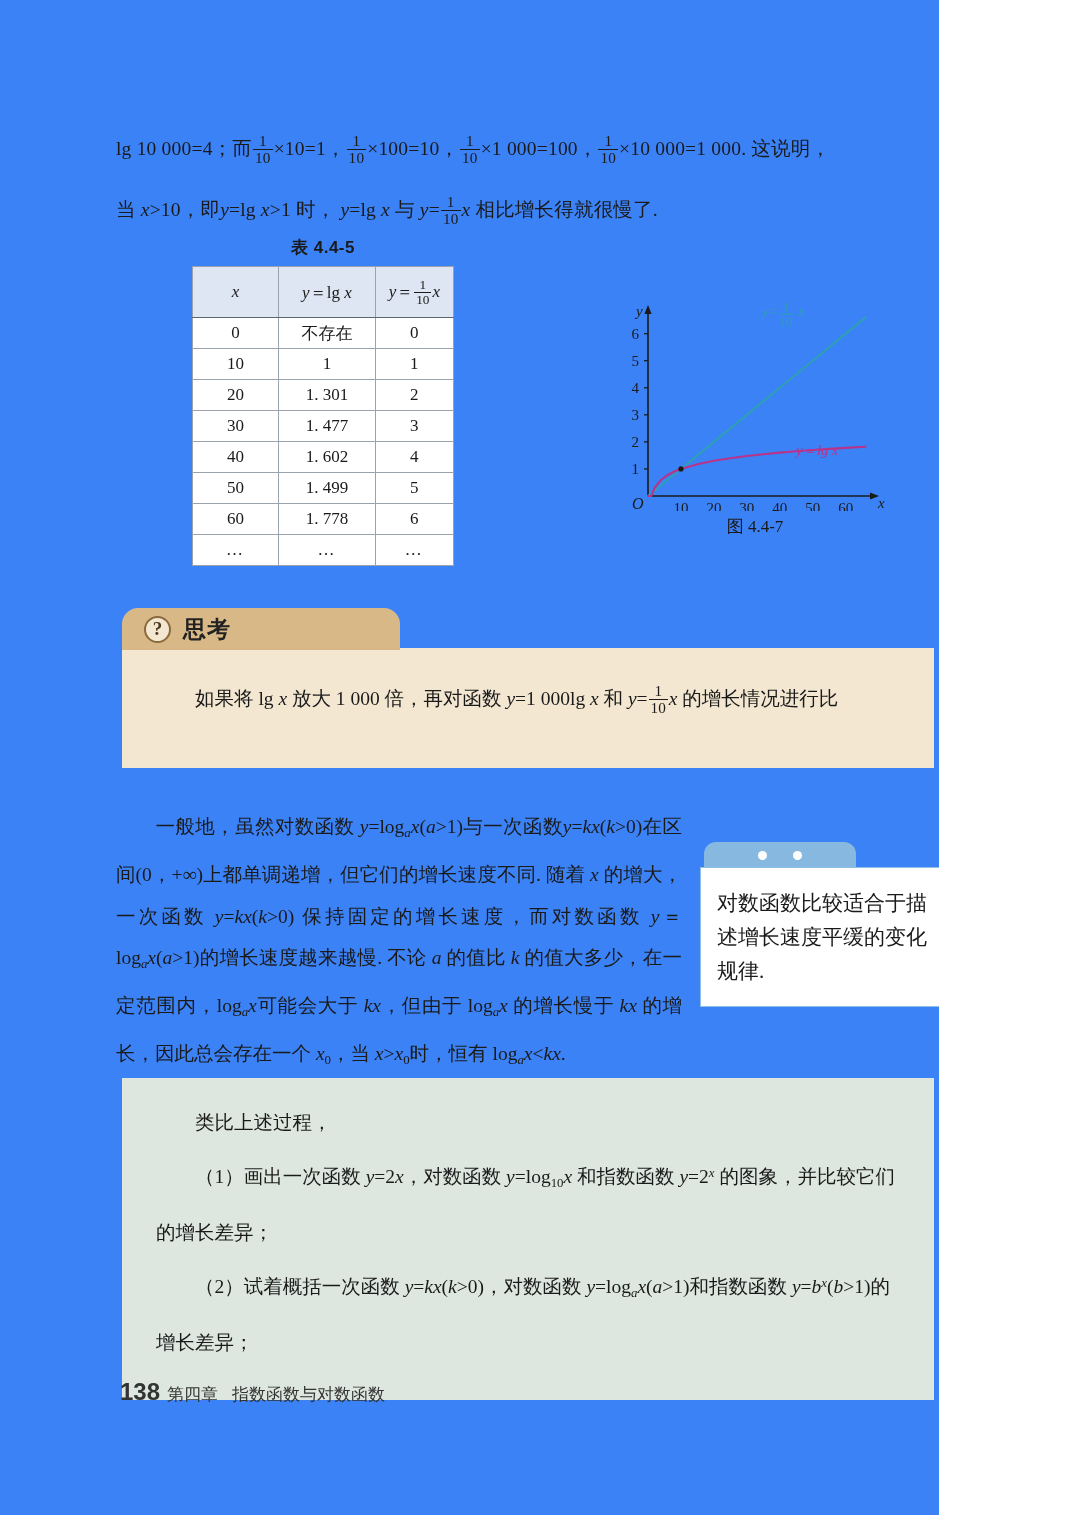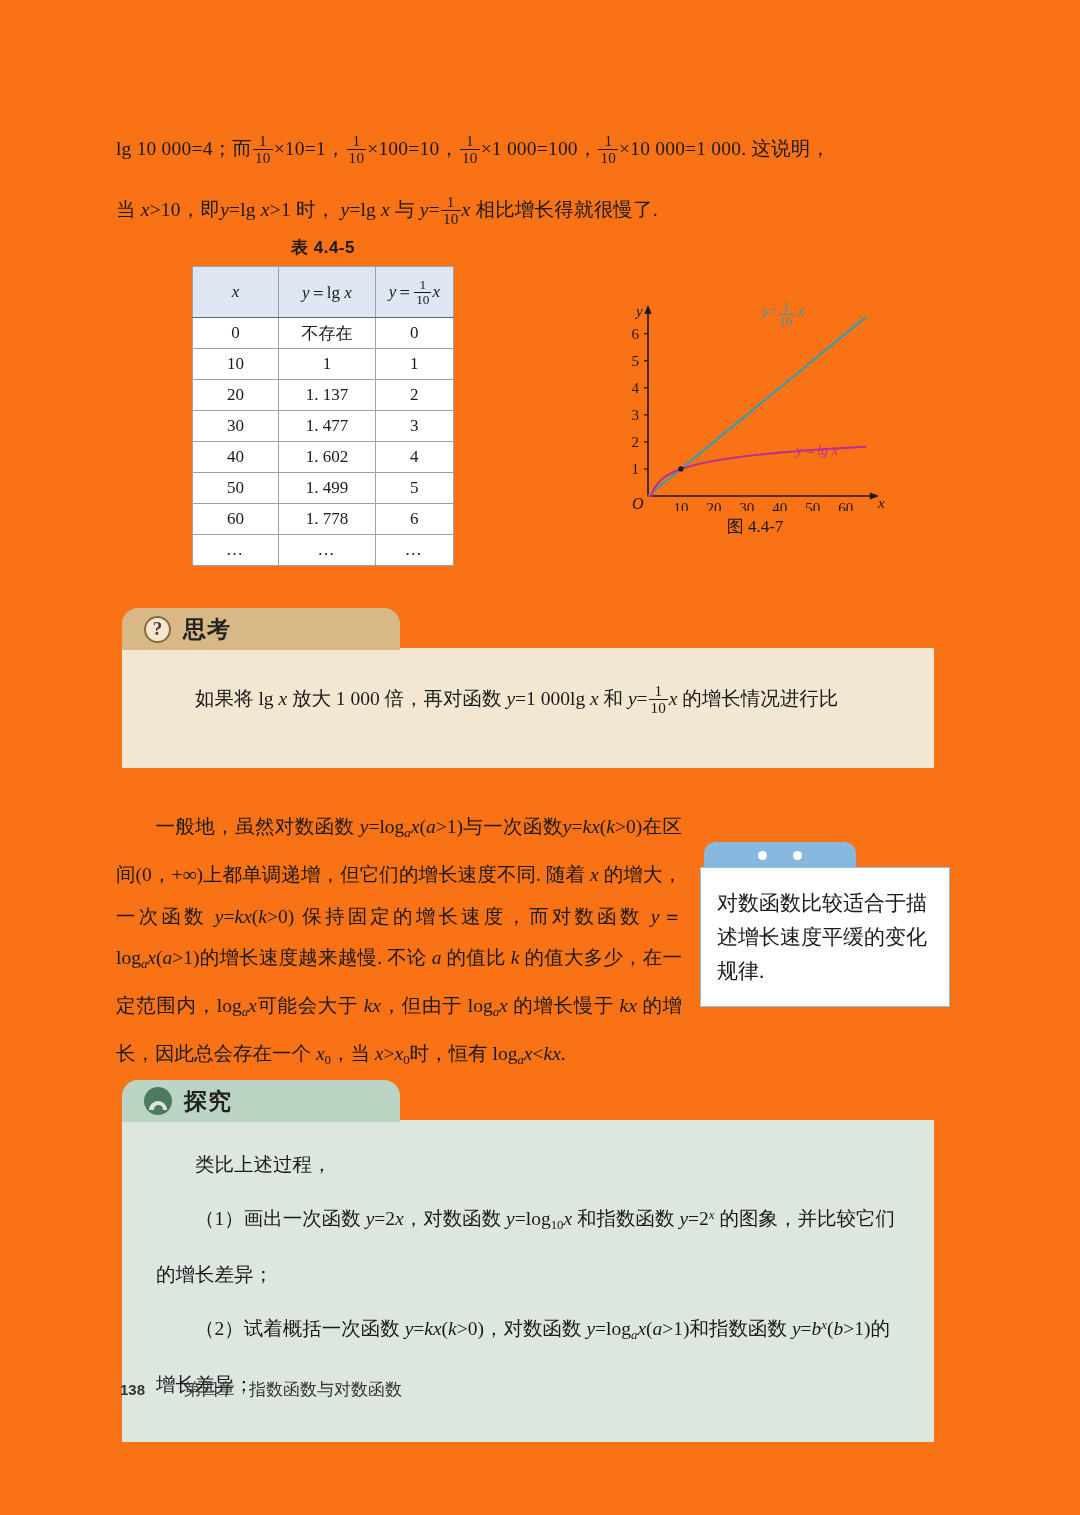--- a/index.html
+++ b/index.html
@@ -2,23 +2,23 @@
 <html><head>
 <meta charset="utf-8">
 <style>
   html, body {
     margin: 0;
     padding: 0;
     background: #ffffff;
   }
   .page {
     position: relative;
-    width: 1080px;
+    width: 939px;
     height: 1515px;
-    background: #f97316;
+    background: #3b82f6;
     font-family: "Liberation Serif", "DejaVu Serif", serif;
     color: #1a1a1a;
     overflow: hidden;
   }
 
   
   .mi { font-family: "Liberation Serif", serif; font-style: italic; }
   .frac {
     display: inline-block;
     vertical-align: -0.52em;
@@ -221,22 +221,22 @@
 
   
   .footer {
     position: absolute;
     left: 120px;
     top: 1378px;
     font-size: 17px;
     font-family: "Liberation Sans", "DejaVu Sans", sans-serif;
     color: #333;
   }
-  .footer .pageno { font-weight: bold; font-size: 15px; margin-right: 7px; }
-  .footer .chap { margin-right: 14px; margin-left: 32px; }
+  .footer .pageno { font-weight: bold; font-size: 24px; margin-right: 7px; }
+  .footer .chap { margin-right: 14px; }
 </style>
 </head>
 <body>
 
 <div class="page">
 
   <div class="intro">
     <div>
       <span>lg 10 000=4；而</span><span class="frac"><span class="num">1</span><span class="den">10</span></span><span>×10=1，</span><span class="frac"><span class="num">1</span><span class="den">10</span></span><span>×100=10，</span><span class="frac"><span class="num">1</span><span class="den">10</span></span><span>×1 000=100，</span><span class="frac"><span class="num">1</span><span class="den">10</span></span><span>×10 000=1 000. 这说明，</span>
     </div>
@@ -261,21 +261,21 @@
             <td>不存在</td>
             <td>0</td>
           </tr>
           <tr>
             <td>10</td>
             <td>1</td>
             <td>1</td>
           </tr>
           <tr>
             <td>20</td>
-            <td>1. 137</td>
+            <td>1. 301</td>
             <td>2</td>
           </tr>
           <tr>
             <td>30</td>
             <td>1. 477</td>
             <td>3</td>
           </tr>
           <tr>
             <td>40</td>
             <td>1. 602</td>
@@ -368,24 +368,20 @@
 
   <div id="note-box">
     <div class="note-tab">
       <span class="hole"></span>
       <span class="hole"></span>
     </div>
     <div class="note-body">对数函数比较适合于描述增长速度平缓的变化规律.</div>
   </div>
 
   <div class="callout" id="explore-box">
-    <div class="tab">
-      <div class="explore-icon"></div>
-      <span class="tab-label">探究</span>
-    </div>
     <div class="body">
       <p class="ex-line">
         <span class="indent"></span><span>类比上述过程，</span>
       </p>
       <p class="ex-line">
         <span class="indent"></span><span>（1）画出一次函数</span><span class="mi">&nbsp;y</span><span>=2</span><span class="mi">x</span><span>，对数函数</span><span class="mi">&nbsp;y</span><span>=log</span><span class="subn">10</span><span class="mi">x&nbsp;</span><span>和指数函数</span><span class="mi">&nbsp;y</span><span>=2</span><span class="sup">x</span>&nbsp;<span>的图象，并比较它们的增长差异；</span>
       </p>
       <p class="ex-line">
         <span class="indent"></span><span>（2）试着概括一次函数</span><span class="mi">&nbsp;y</span><span>=</span><span class="mi">kx</span><span>(</span><span class="mi">k</span><span>&gt;0)，对数函数</span><span class="mi">&nbsp;y</span><span>=log</span><span class="sub">a</span><span class="mi">x</span><span>(</span><span class="mi">a</span><span>&gt;1)和指数函数</span><span class="mi">&nbsp;y</span><span>=</span><span class="mi">b</span><span class="sup">x</span><span>(</span><span class="mi">b</span><span>&gt;1)的增长差异；</span>
       </p>

